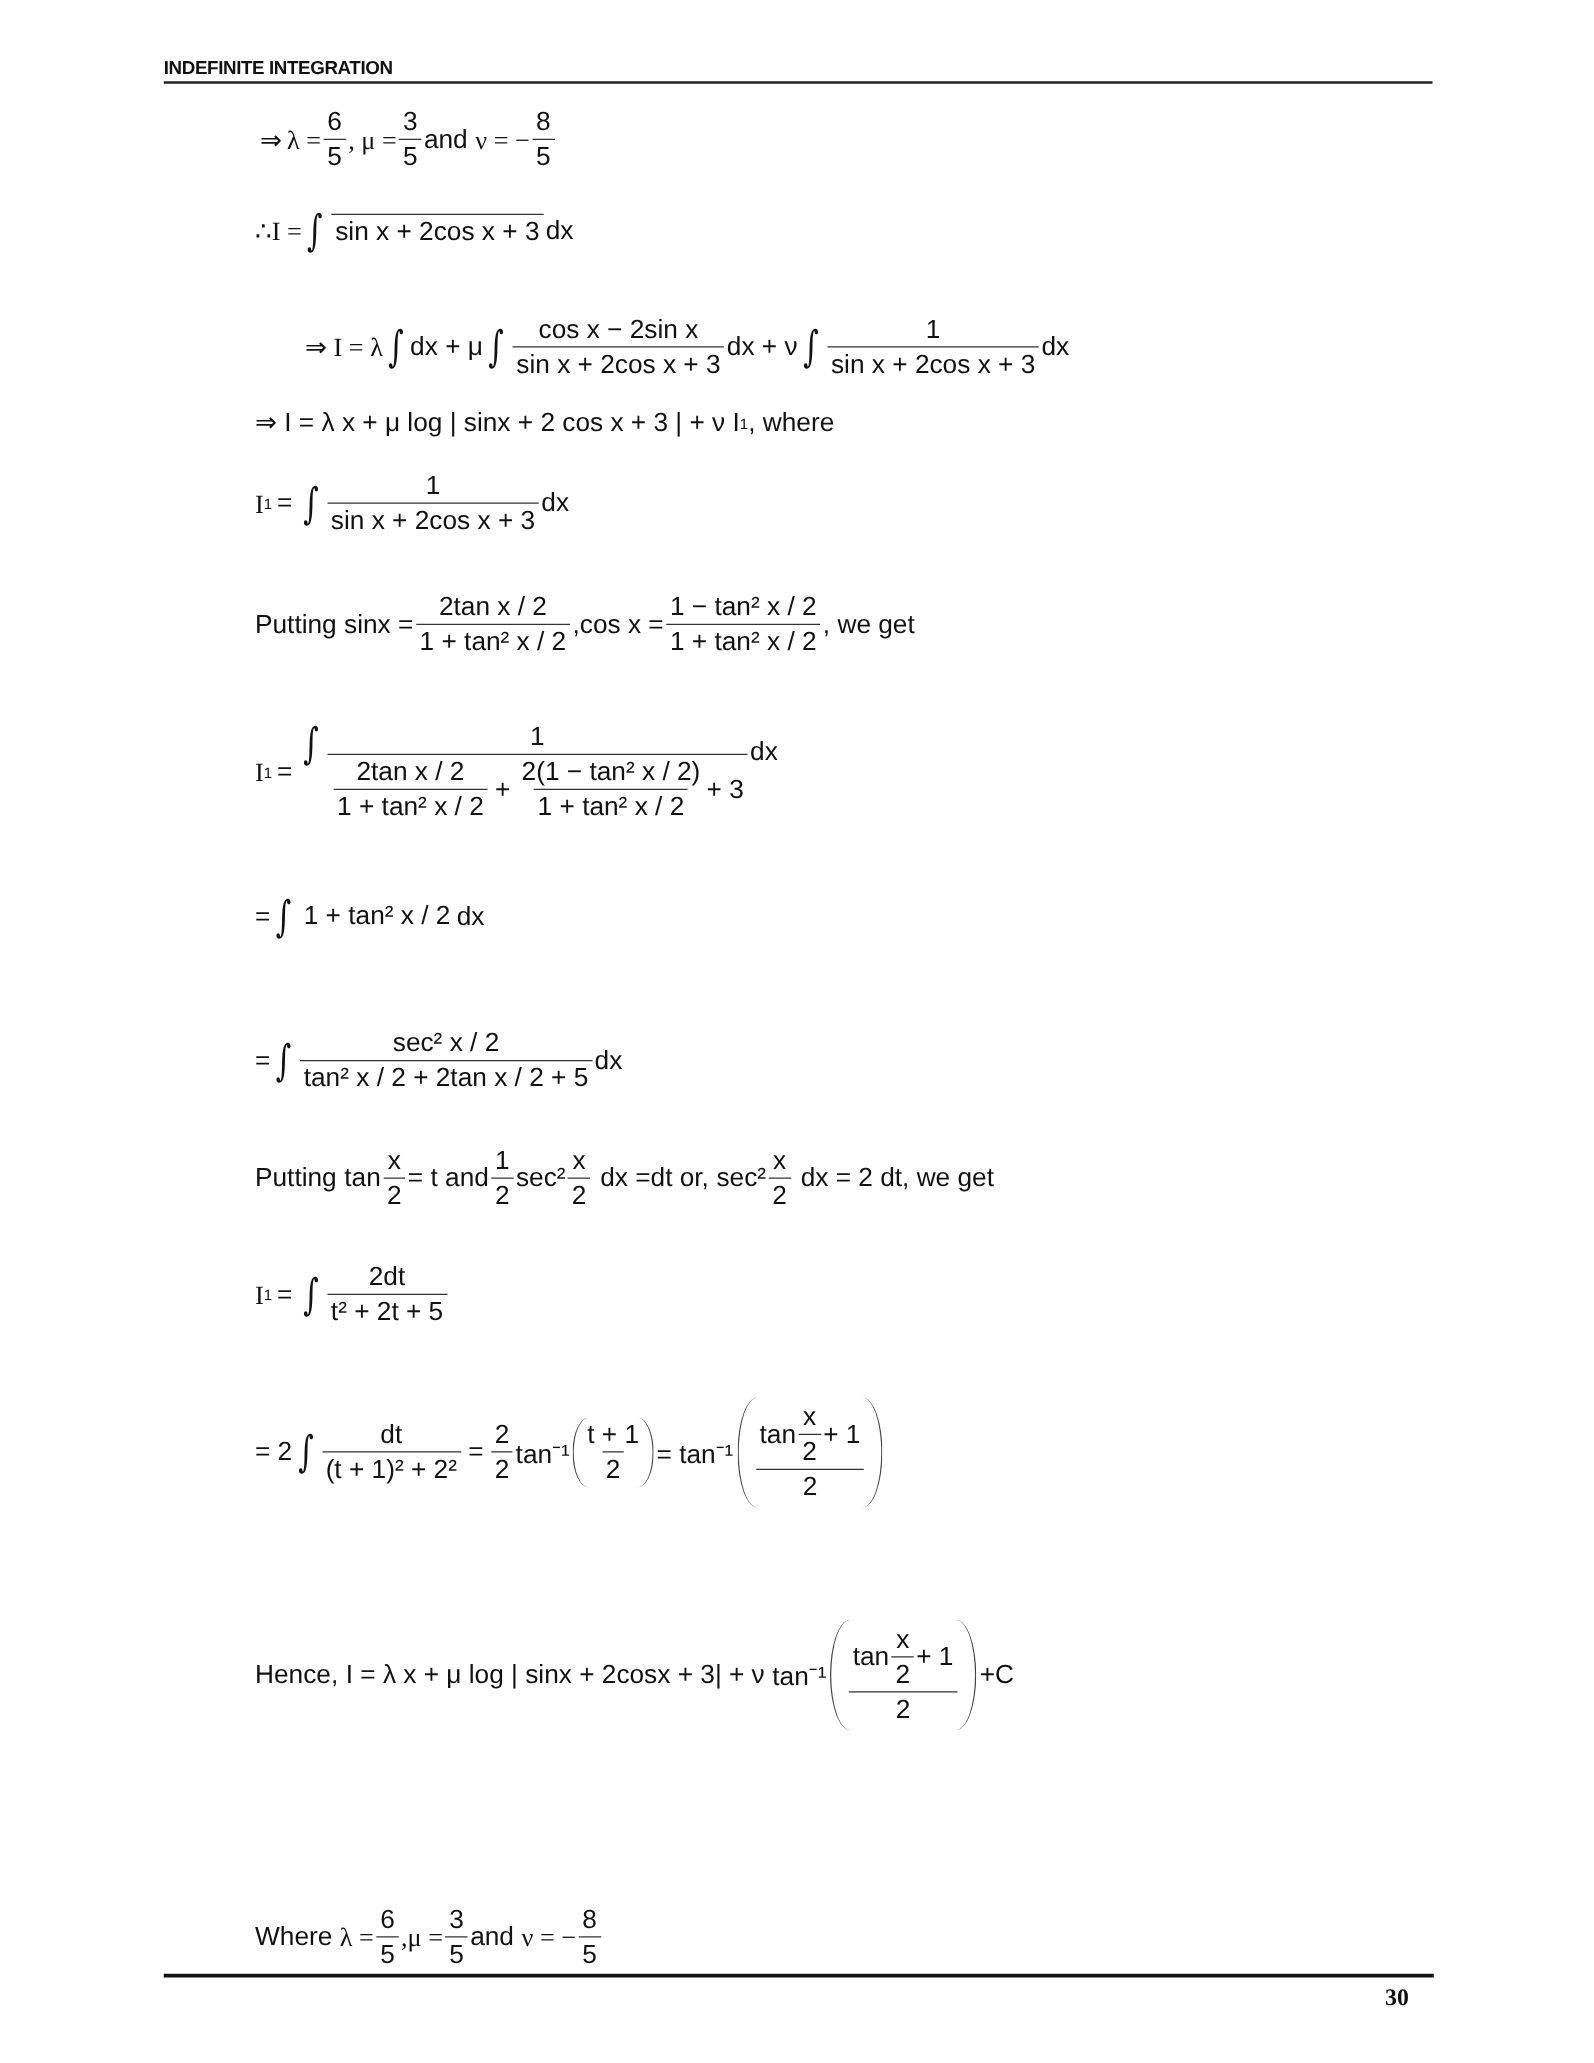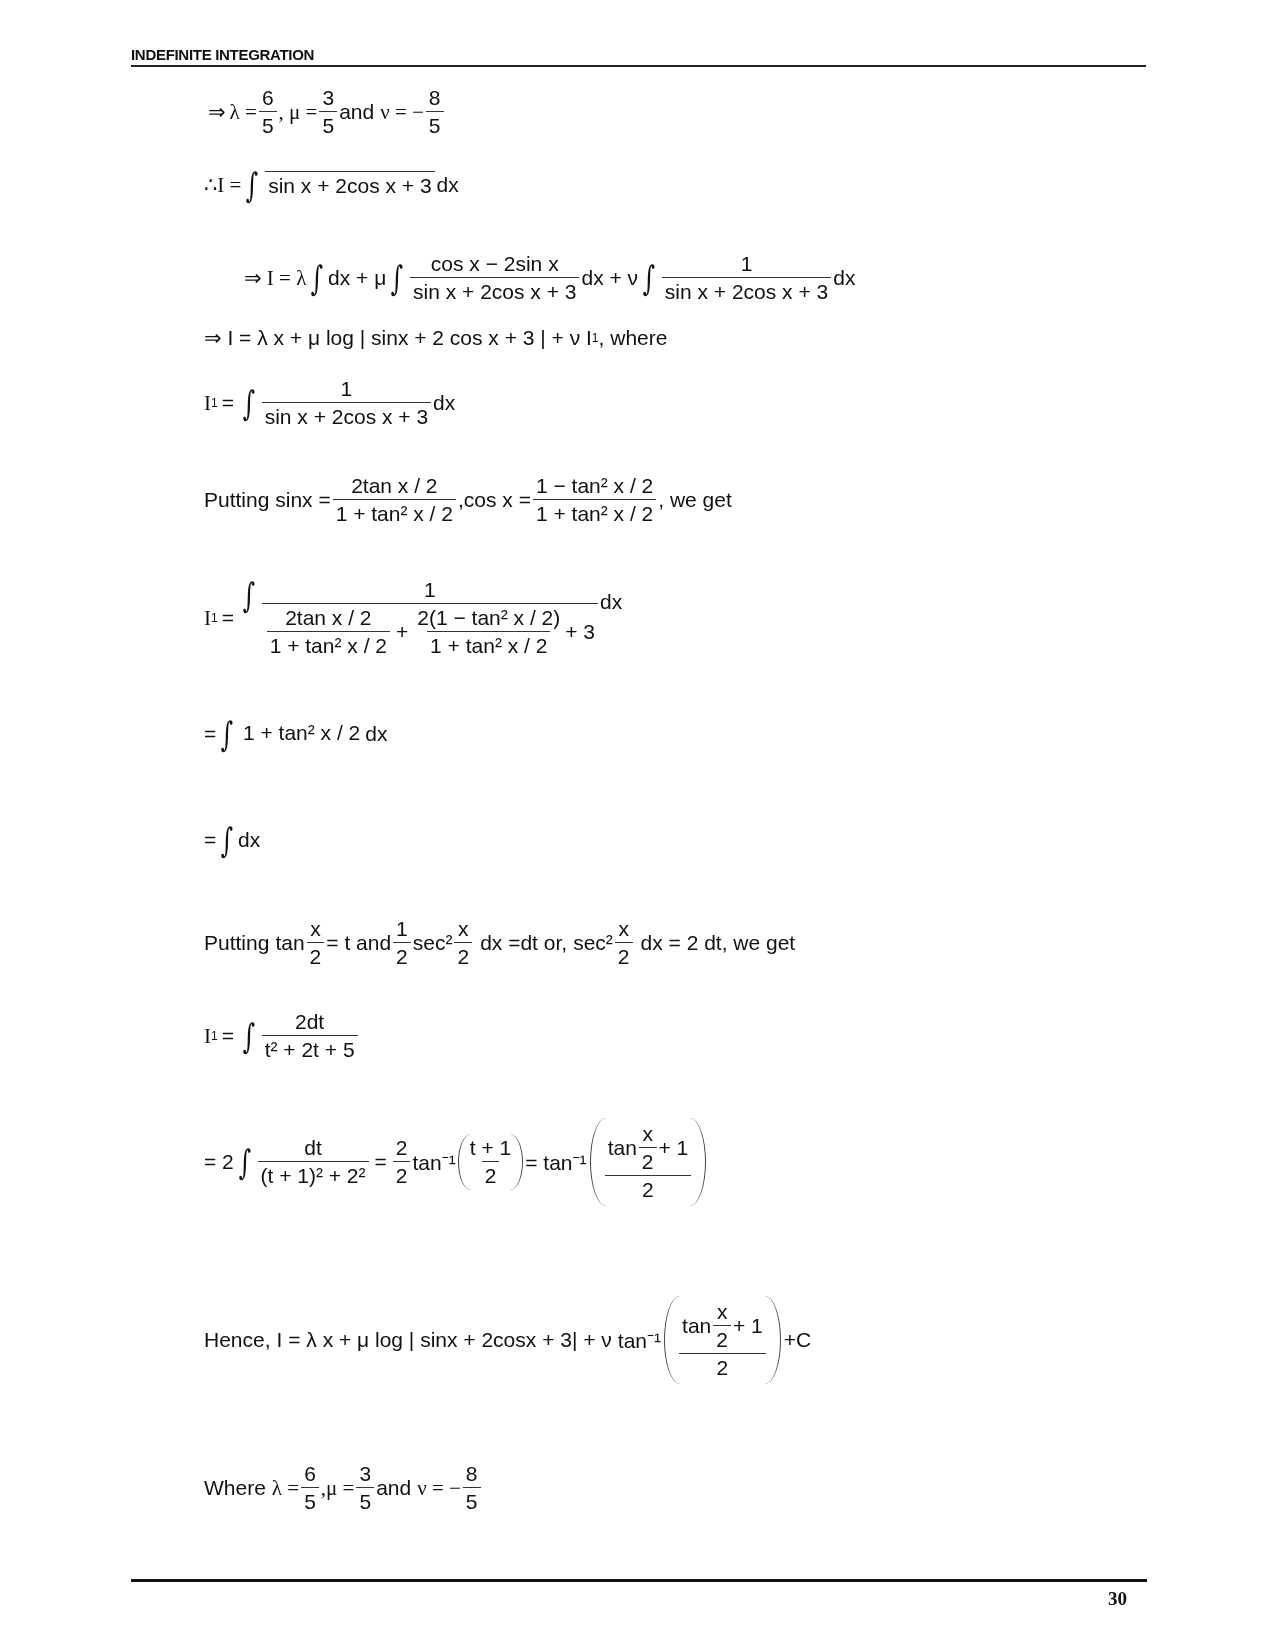--- a/index.html
+++ b/index.html
@@ -135,20 +135,24 @@
   <span class="int">∫</span>
   <span class="frac">
       <span class="num">1 + tan² x / 2</span>
     </span>
   <span>dx</span>
 </div>
 
 <div class="row" style="left:204px;top:823px;">
   <span>=</span>
   <span class="int">∫</span>
+  <span class="frac">
+      <span class="num">sec² x / 2</span>
+      <span class="den">tan² x / 2 + 2tan x / 2 + 5</span>
+    </span>
   <span>dx</span>
 </div>
 
 <div class="row" style="left:204px;top:917px;">
   <span>Putting</span>
     <span class="sp"></span>
   <span>tan</span>
   <span class="frac">
       <span class="num">x</span>
       <span class="den">2</span>
@@ -236,21 +240,21 @@
             <span class="den">2</span>
           </span>
         <span>+ 1</span>
       </span>
       <span class="den" style="align-self:stretch;text-align:center;">2</span>
     </span>
   </span>
   <span>+C</span>
 </div>
 
-<div class="row" style="left:204px;top:1462px;">
+<div class="row" style="left:204px;top:1524px;">
   <span>Where</span>
     <span class="sp"></span>
   <span class="serif">λ =</span>
   <span class="frac">
       <span class="num">6</span>
       <span class="den">5</span>
     </span>
   <span class="serif">,μ =</span>
   <span class="frac">
       <span class="num">3</span>

